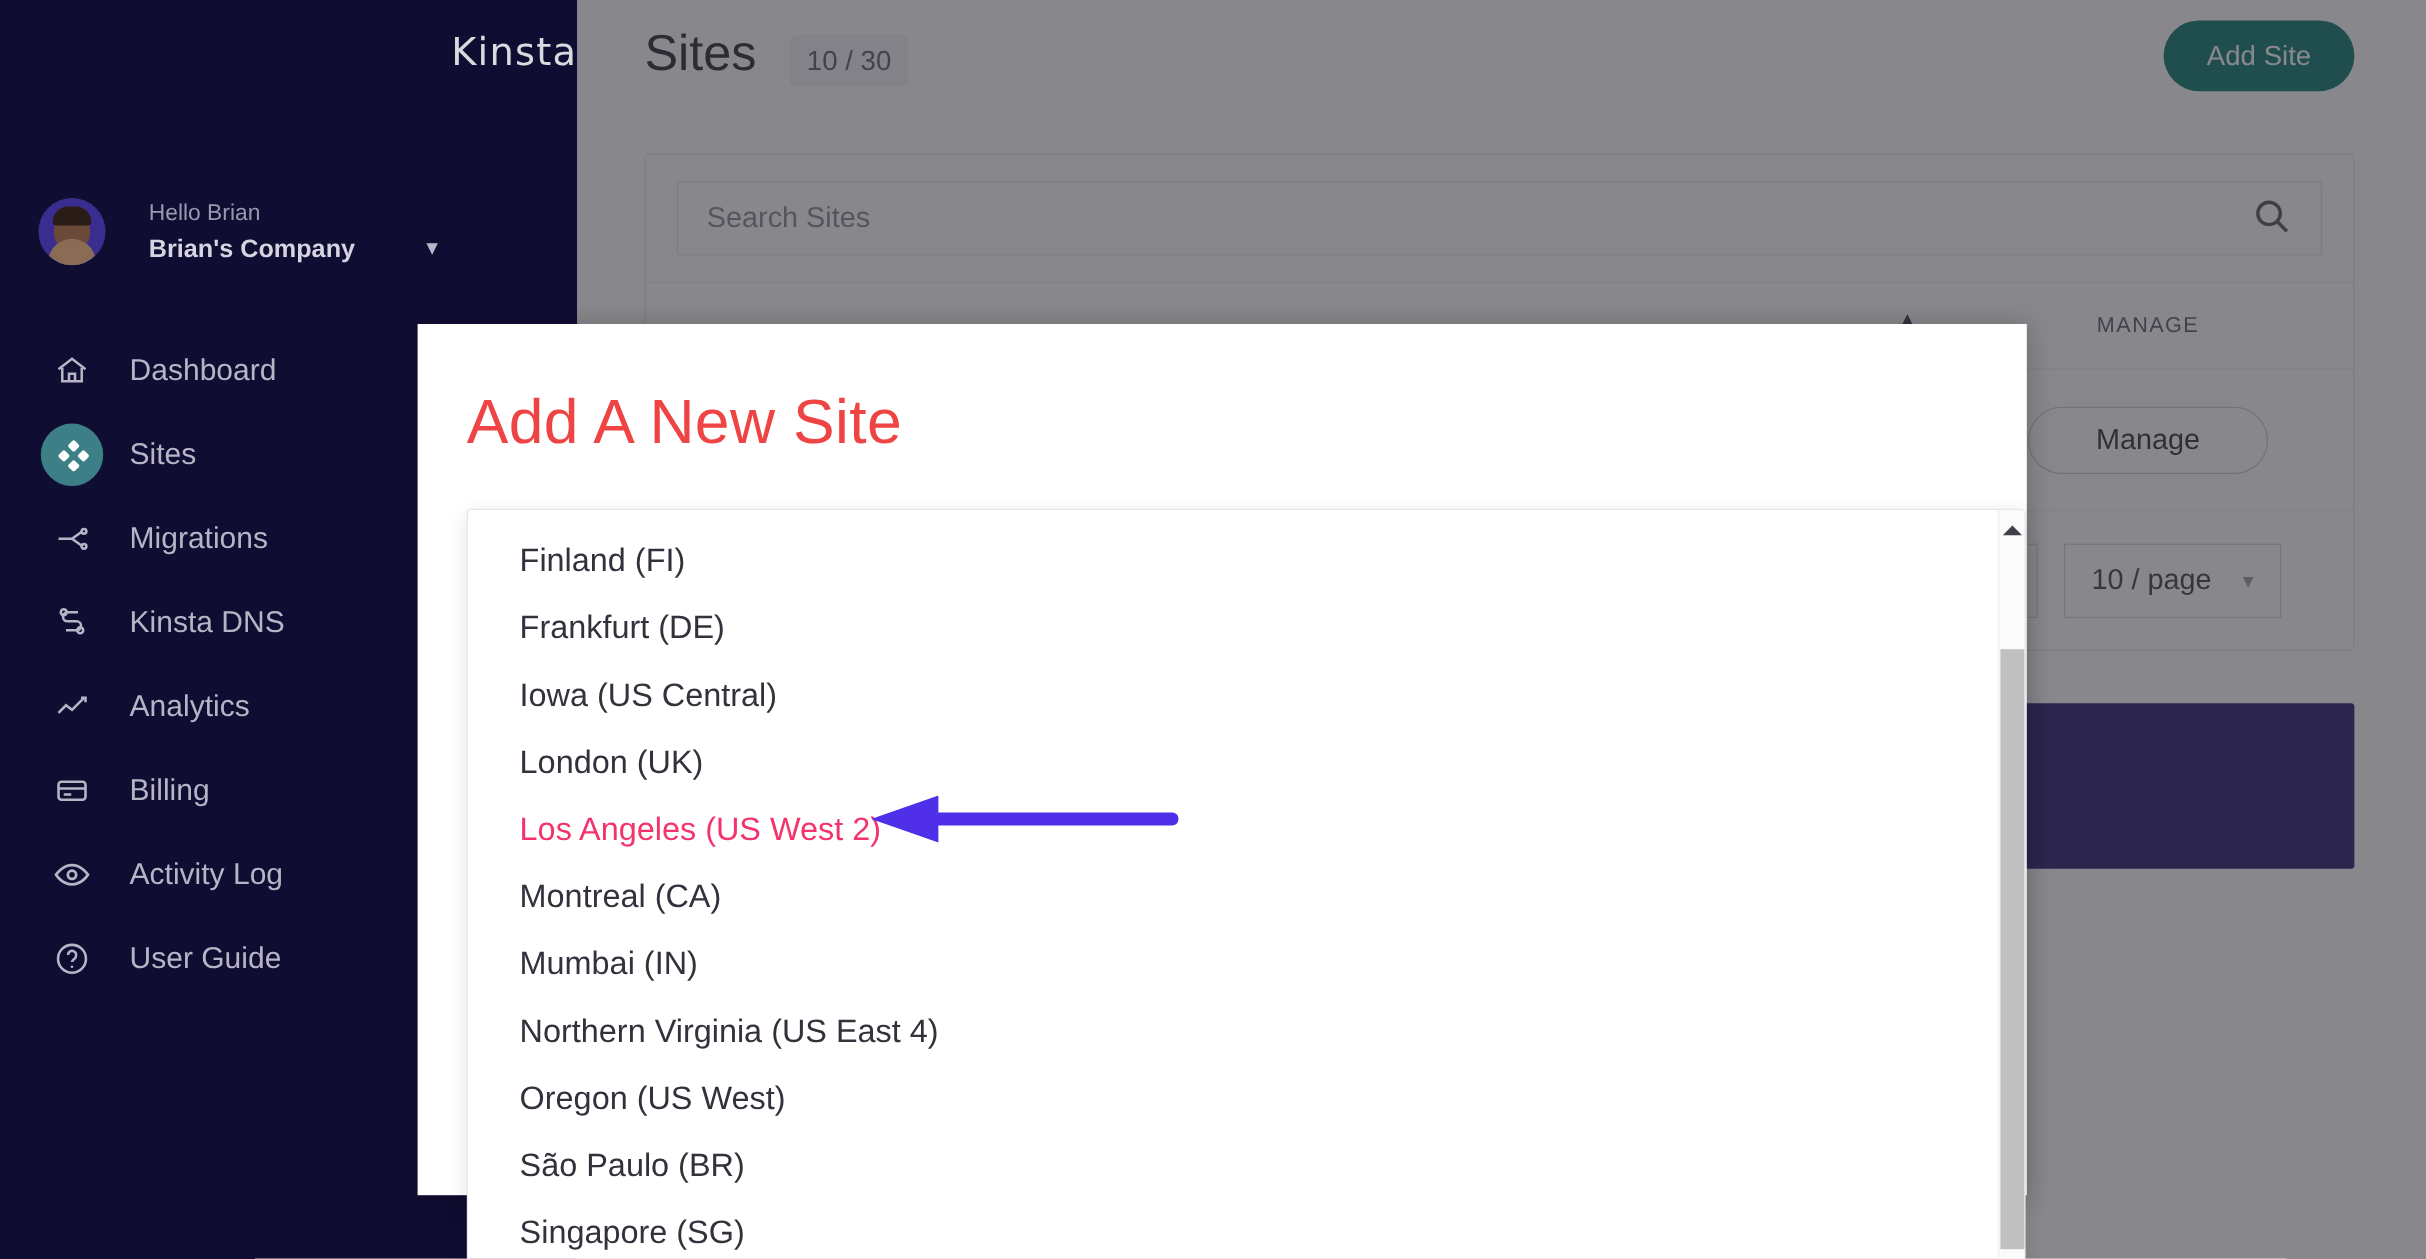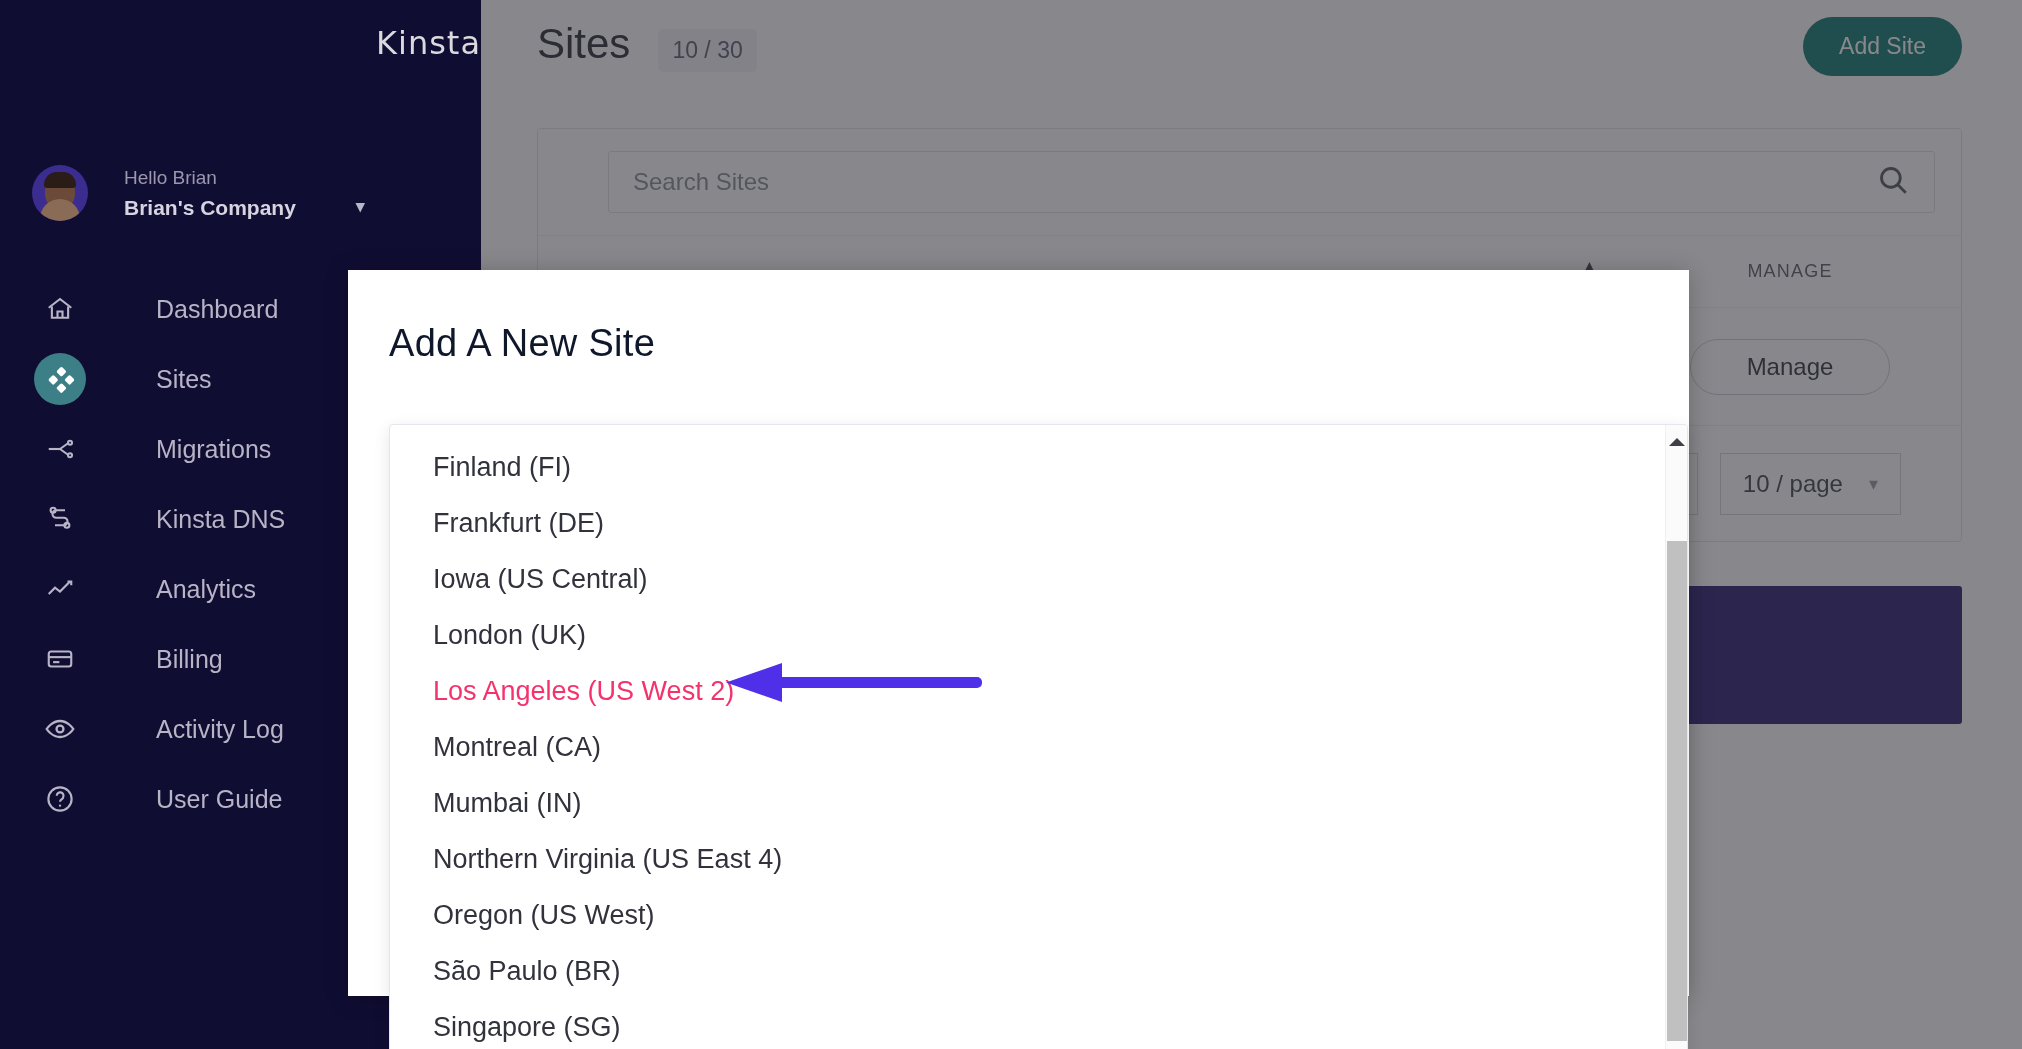--- a/index.html
+++ b/index.html
@@ -69,21 +69,21 @@
   .nav-ico {
     width: 52px; height: 52px; flex: 0 0 52px;
     display: flex; align-items: center; justify-content: center;
     margin-right: 22px;
   }
   .nav-item.active .nav-ico {
     background: #3D7F86; border-radius: 50%;
   }
   .nav-item.active .nav-ico svg { stroke: #ffffff; }
   .nav-ico svg { stroke: #b7b4c6; fill: none; stroke-width: 1.7; }
-  .nav-label { line-height: 1; margin-left: 48px; }
+  .nav-label { line-height: 1; }
 
   
   #main {
     flex: 1 1 auto; position: relative; background: #ffffff; height: 1049px;
   }
   #main-inner { position: absolute; inset: 0; }
   .topbar {
     height: 92px; display: flex; align-items: center;
     padding: 0 60px 0 56px; justify-content: space-between;
   }
@@ -98,21 +98,21 @@
     font-size: 23px; padding: 16px 36px; border-radius: 40px;
     border: none; cursor: pointer;
   }
   #content-card {
     margin: 36px 60px 0 56px; background: #ffffff;
     border: 1px solid #e2e2e8; border-radius: 4px;
   }
   #search-row { padding: 22px 26px; }
   #search-box {
     height: 62px; border: 1px solid #dedee4; border-radius: 3px;
-    display: flex; align-items: center; padding: 12px 24px; margin-left: 44px;
+    display: flex; align-items: center; padding: 12px 24px;
   }
   #search-input {
     flex: 1 1 auto; border: none; outline: none;
     font-size: 24px; color: #7e7e8c; background: transparent;
     font-family: "Liberation Sans", sans-serif;
   }
   #search-input::placeholder { color: #8a8a98; }
   #search-icon svg { stroke: #55555f; fill: none; stroke-width: 2; }
   #table-head {
     border-top: 1px solid #ececf1; display: flex; align-items: center;
@@ -168,21 +168,21 @@
   
   #modal {
     position: absolute; left: 348px; top: 270px;
     width: 1341px; height: 726px;
     background: #ffffff;
     z-index: 5;
     box-shadow: 0 2px 22px rgba(0,0,0,0.22);
   }
   #modal-title {
     position: absolute; left: 41px; top: 52px;
-    font-size: 38px; font-weight: 300; color: #0f172a;
+    font-size: 52px; font-weight: 300; color: #ef4444;
     letter-spacing: 0.3px;
   }
   #dropdown {
     position: absolute; left: 389px; top: 424px;
     width: 1299px; height: 752px;
     background: #ffffff;
     border: 1px solid #e6e6ec;
     border-radius: 4px;
     box-shadow: 0 4px 16px rgba(0,0,0,0.10);
     z-index: 6; overflow: hidden;

